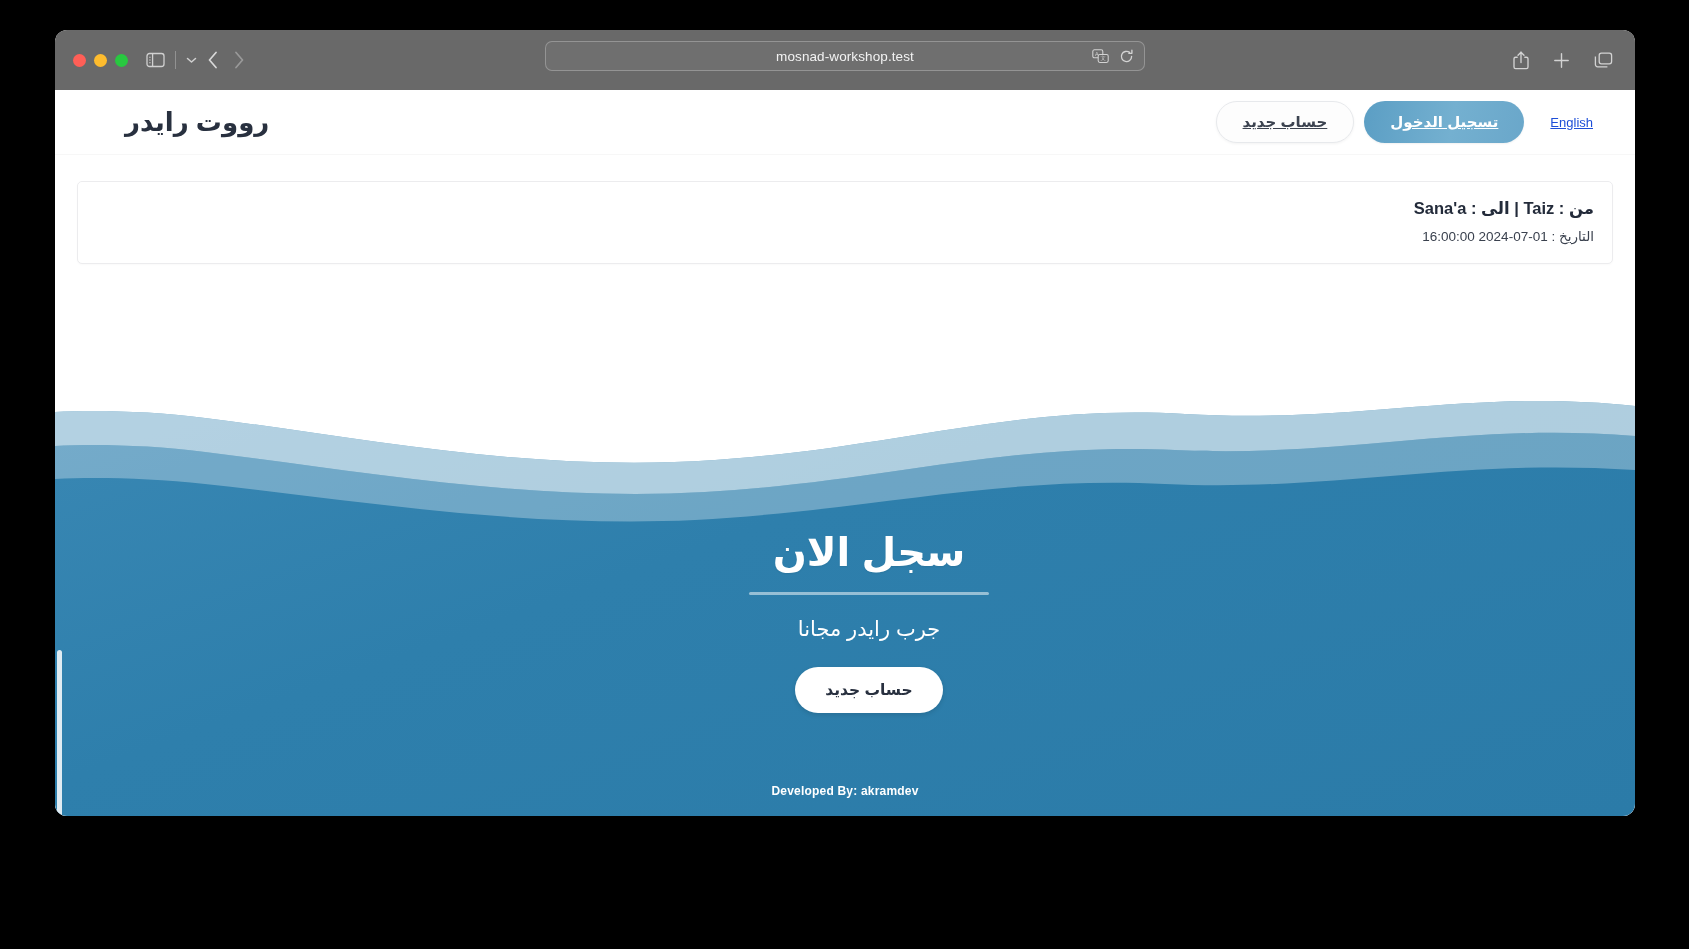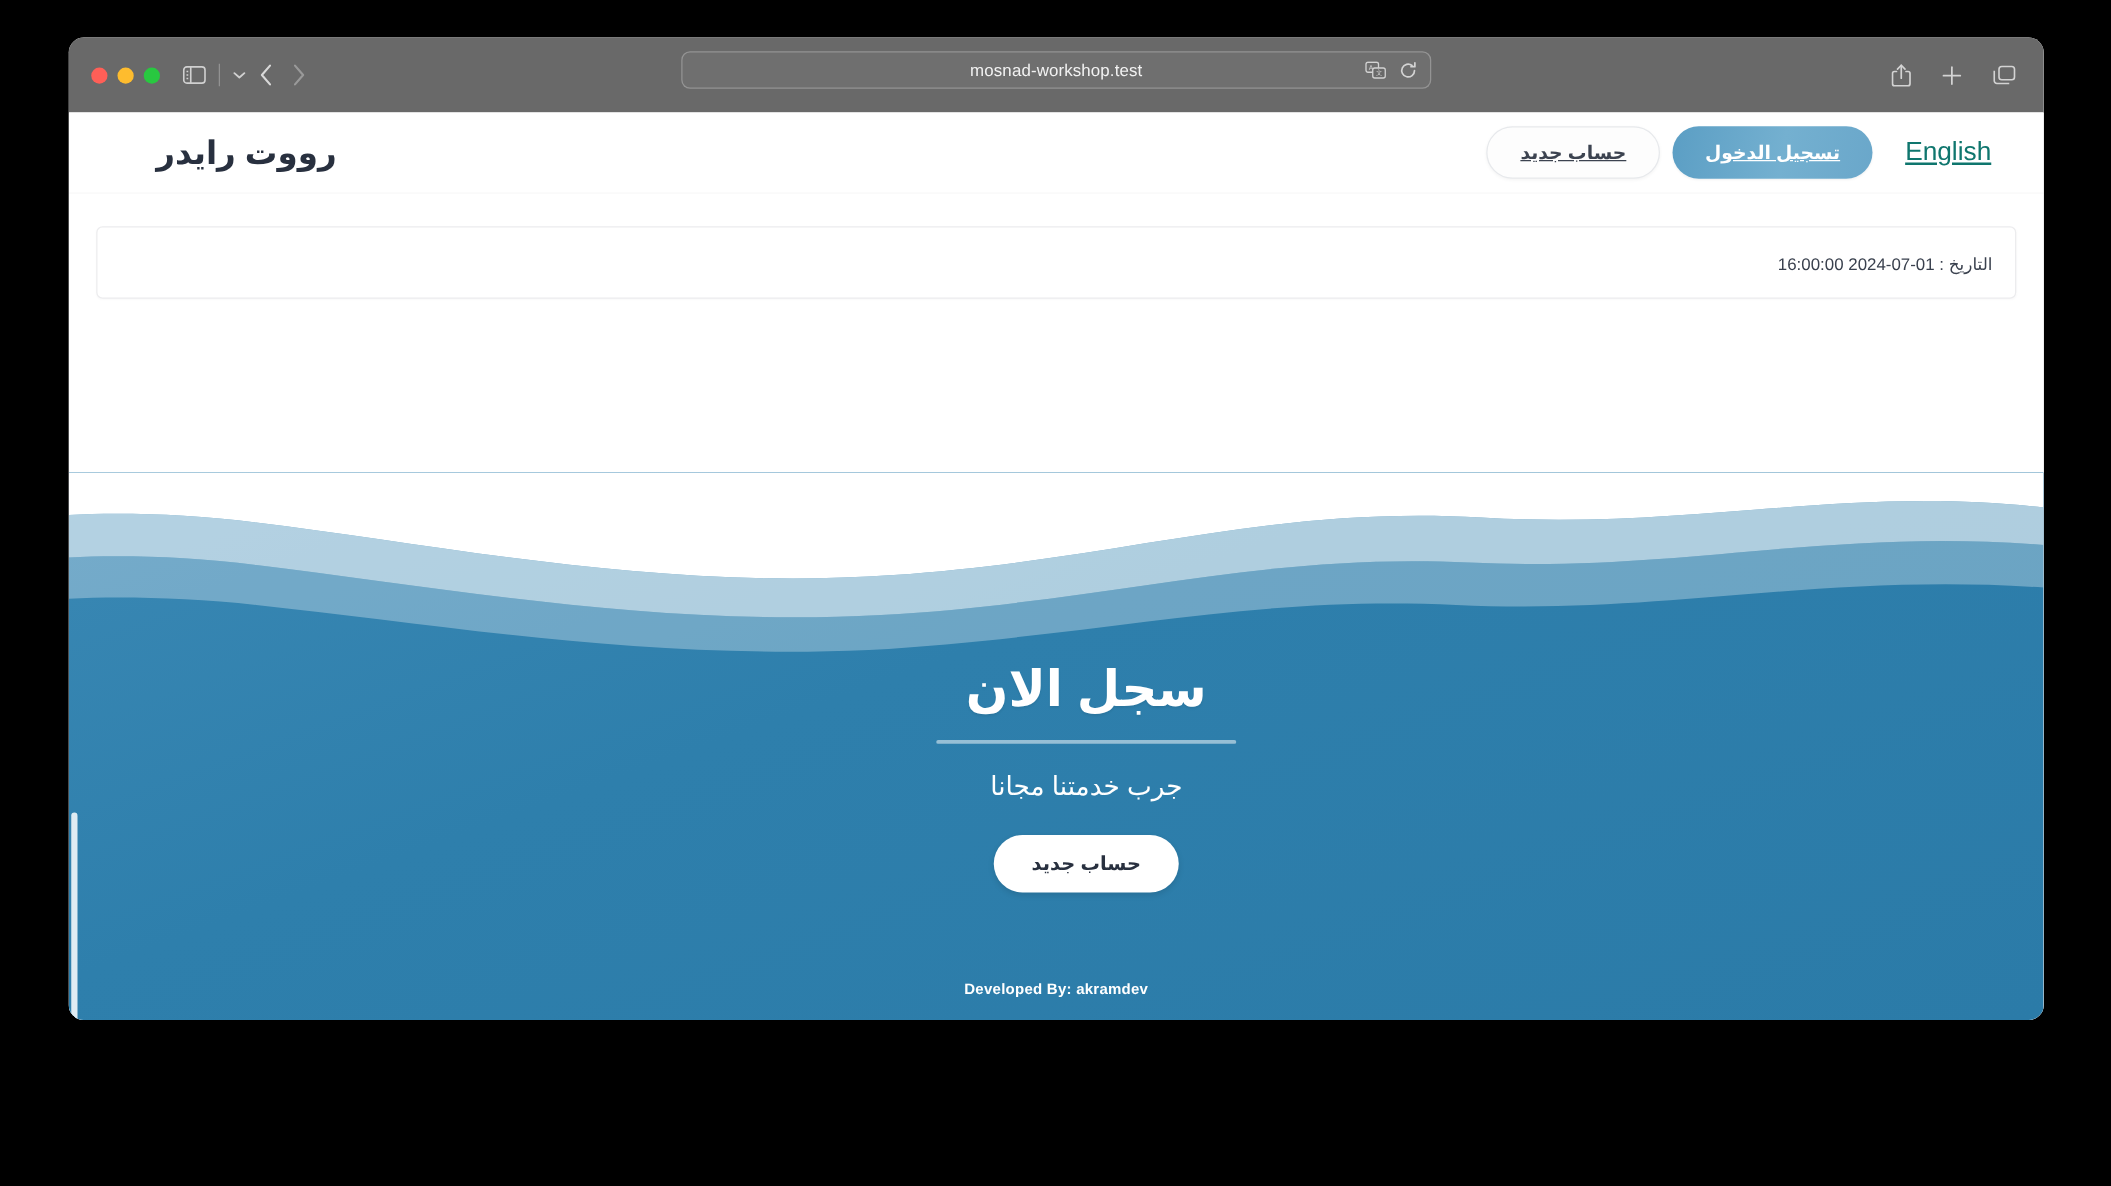--- a/index.html
+++ b/index.html
@@ -140,22 +140,22 @@
     letter-spacing: 0.3px;
     margin-left: 48px;
   }
   #nav-links {
     display: flex;
     align-items: center;
     gap: 0px;
     flex-direction: row-reverse;
   }
   .nav-lang {
-    font-size: 21px;
-    color: #0f766e;
+    font-size: 13px;
+    color: #1d4ed8;
     padding: 0 16px;
     font-family: "Liberation Sans", sans-serif;
     direction: ltr;
   }
   .btn-pill {
     display: inline-flex;
     align-items: center;
     justify-content: center;
     height: 42px;
     padding: 0 26px;
@@ -392,38 +392,39 @@
           <a class="btn-pill btn-login" href="#">تسجيل الدخول</a>
           <a class="nav-lang" href="#">English</a>
         </div>
         <div id="brand">رووت رايدر</div>
       </div>
 
       <div id="trips-strip">
 
 
         <div class="trip-card">
+          <div class="trip-route">من : Taiz | الى : Sana'a</div>
           <div class="trip-date">التاريخ : 01-07-2024 16:00:00</div>
         </div>
 
 
       </div>
 
       <div id="hero">
 
         <svg id="hero-waves" viewBox="0 0 1580 150" preserveAspectRatio="none">
           <path d="M0,0 L1580,0 L1580,28 C1420,10 1300,46 1130,36 C960,26 840,70 660,82 C470,95 300,58 150,40 C95,33 40,32 0,34 Z" fill="#ffffff"></path>
           <path d="M0,34 C40,32 95,33 150,40 C300,58 470,95 660,82 C840,70 960,26 1130,36 C1300,46 1420,10 1580,28 L1580,58 C1410,44 1290,80 1120,72 C950,64 830,104 650,114 C470,124 300,92 150,74 C95,67 40,66 0,68 Z" fill="#ffffff" opacity="0.62"></path>
           <path d="M0,68 C40,66 95,67 150,74 C300,92 470,124 650,114 C830,104 950,64 1120,72 C1290,80 1410,44 1580,58 L1580,92 C1400,80 1280,114 1110,106 C940,98 820,132 640,142 C460,150 300,122 150,106 C95,100 40,99 0,101 Z" fill="#ffffff" opacity="0.3"></path>
         </svg>
 
         <div id="hero-content">
           <div id="hero-title">سجل الان</div>
           <div id="hero-divider"></div>
-          <div id="hero-subtitle">جرب خدمتنا مجانا</div>
+          <div id="hero-subtitle">جرب رايدر مجانا</div>
           <button id="hero-cta">حساب جديد</button>
         </div>
 
         <div id="footer-credit">Developed By: akramdev</div>
       </div>
 
       <div id="page-scrollbar"></div>
 
     </div>
   </div>

